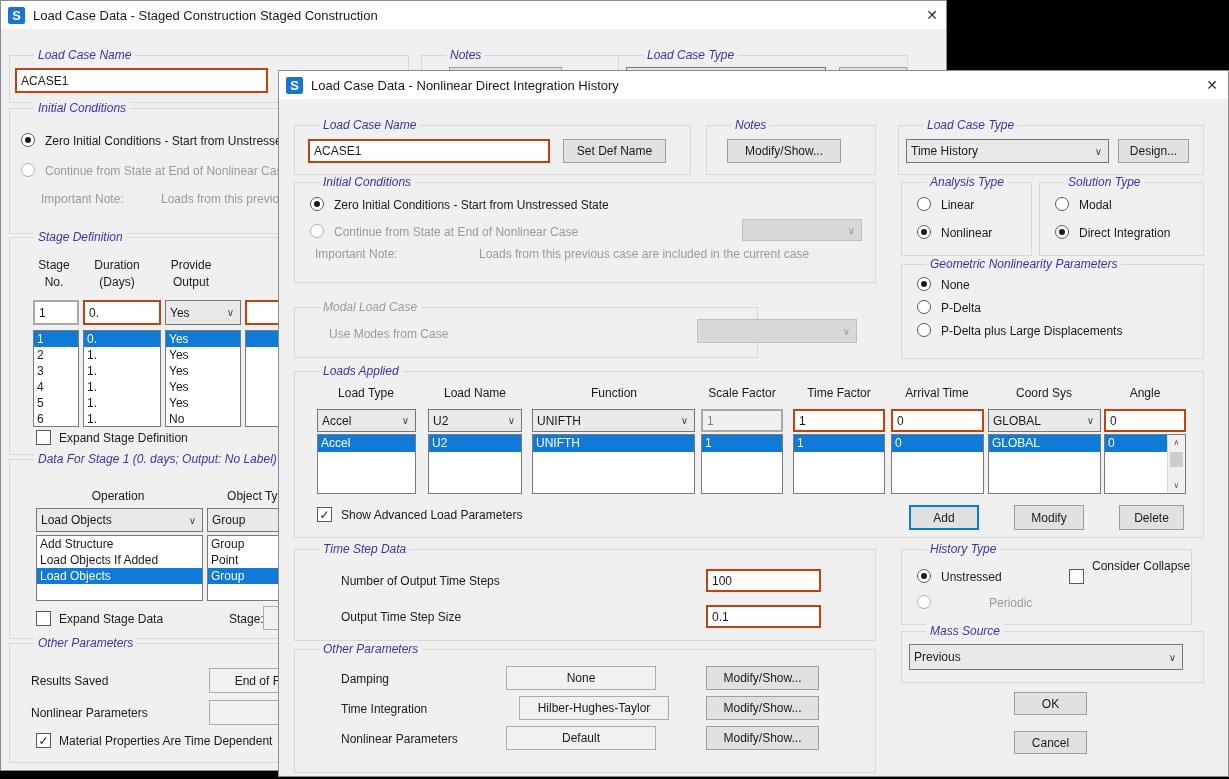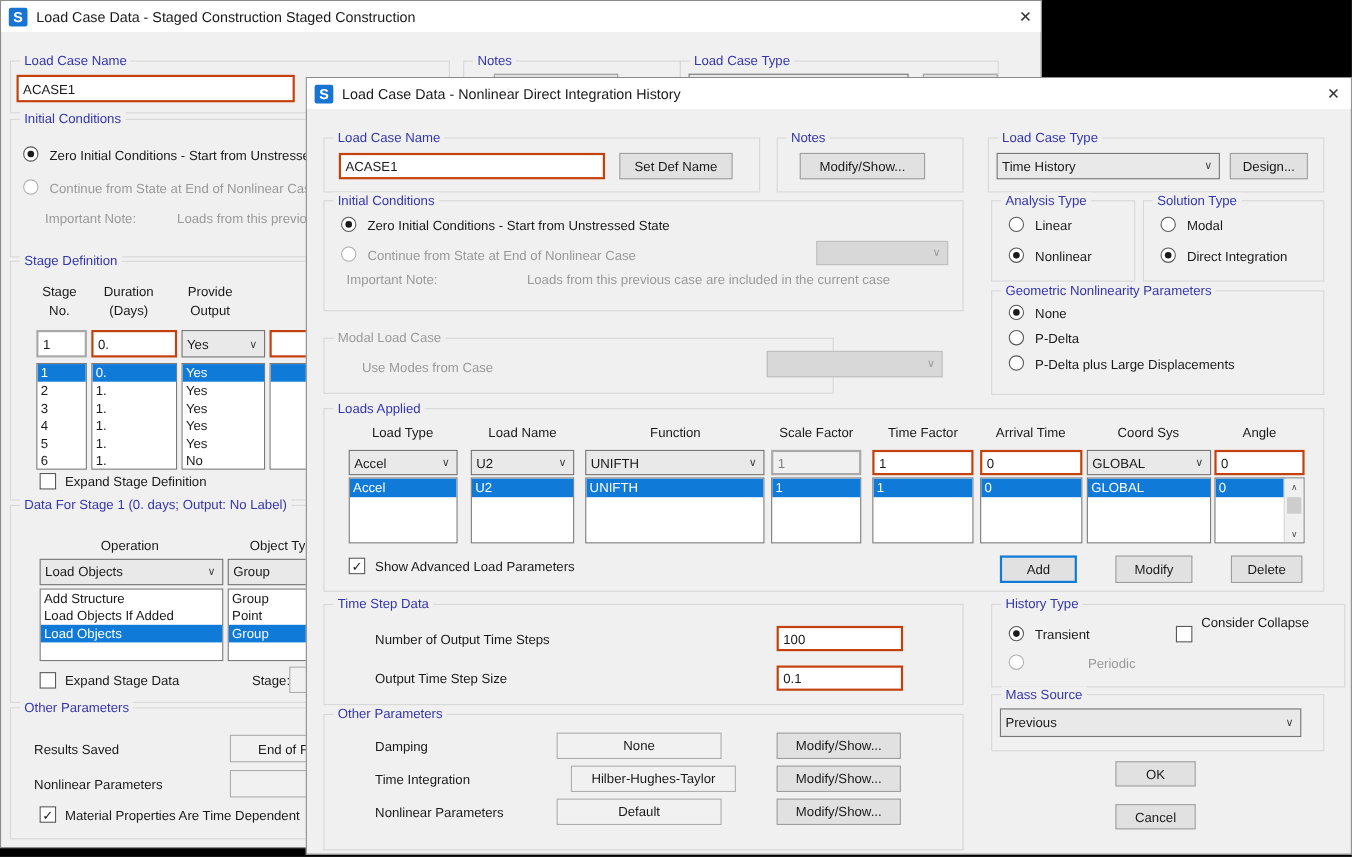--- a/index.html
+++ b/index.html
@@ -5,21 +5,21 @@
   html,body{margin:0;padding:0;}
   body{width:1229px;height:779px;background:#000;position:relative;overflow:hidden;
        font-family:"Liberation Sans",sans-serif;font-size:12px;color:#1a1a1a;}
   .dialog{position:absolute;background:#f0f0f0;border:1px solid #8c8c8c;box-sizing:border-box;}
   .titlebar{position:absolute;left:0;top:0;right:0;height:28px;background:#fff;display:flex;align-items:center;}
   .s-icon{width:17px;height:17px;background:#1874d2;color:#fff;font-weight:bold;font-size:13px;
           display:flex;align-items:center;justify-content:center;border-radius:2px;margin-left:7px;}
   .title-text{margin-left:8px;font-size:13px;color:#1a1a1a;white-space:nowrap;}
   .close-x{position:absolute;top:6px;font-size:14px;color:#333;cursor:default;}
   .grp{position:absolute;border:1px solid #d8d8d8;box-sizing:border-box;}
-  .grp-lbl{position:absolute;top:-8px;left:8px;background:#f0f0f0;padding:0 4px;color:#3535b0;white-space:nowrap;}
+  .grp-lbl{position:absolute;top:-8px;left:24px;background:#f0f0f0;padding:0 4px;color:#3535b0;white-space:nowrap;font-style:italic;}
   .btn{position:absolute;background:#e1e1e1;border:1px solid #9e9e9e;display:flex;align-items:center;
        justify-content:center;box-sizing:border-box;white-space:nowrap;}
   .btn.default{border:2px solid #0f7ad8;}
   .disp{position:absolute;background:#f1f1f1;border:1px solid #adadad;display:flex;align-items:center;
         justify-content:center;box-sizing:border-box;white-space:nowrap;}
   .inp{position:absolute;background:#fff;border:2px solid #c2410c;box-sizing:border-box;
        display:flex;align-items:center;padding-left:4px;white-space:nowrap;}
   .inp.dis{background:#f0f0f0;color:#808080;border-color:#a9a9a9;}
   .combo{position:absolute;background:#e9e9e9;border:1px solid #767676;box-sizing:border-box;
          display:flex;align-items:center;padding-left:4px;white-space:nowrap;}
@@ -322,25 +322,25 @@
   <span class="lbl" style="left:62px;top:601px;">Damping</span>
   <div class="disp" style="left:227px;top:595px;width:150px;height:24px;">None</div>
   <div class="btn" style="left:427px;top:595px;width:113px;height:24px;">Modify/Show...</div>
   <span class="lbl" style="left:62px;top:631px;">Time Integration</span>
   <div class="disp" style="left:240px;top:625px;width:150px;height:24px;">Hilber-Hughes-Taylor</div>
   <div class="btn" style="left:427px;top:625px;width:113px;height:24px;">Modify/Show...</div>
   <span class="lbl" style="left:62px;top:661px;">Nonlinear Parameters</span>
   <div class="disp" style="left:227px;top:655px;width:150px;height:24px;">Default</div>
   <div class="btn" style="left:427px;top:655px;width:113px;height:24px;">Modify/Show...</div>
 
-  <div class="grp" style="left:622px;top:478px;width:322px;height:76px;">
+  <div class="grp" style="left:622px;top:478px;width:291px;height:76px;">
     <span class="grp-lbl">History Type</span>
   </div>
   <span class="radio on" style="left:638px;top:498px;"></span>
-  <span class="lbl" style="left:662px;top:499px;">Transient</span>
+  <span class="lbl" style="left:662px;top:499px;">Unstressed</span>
   <span class="chk" style="left:790px;top:498px;"></span>
   <span class="lbl" style="left:813px;top:488px;">Consider Collapse</span>
   <span class="radio dis" style="left:638px;top:524px;"></span>
   <span class="lbl gray" style="left:662px;top:525px;margin-left:48px;">Periodic</span>
 
   <div class="grp" style="left:622px;top:560px;width:303px;height:52px;">
     <span class="grp-lbl">Mass Source</span>
   </div>
   <div class="combo" style="left:630px;top:573px;width:274px;height:26px;">
     <span>Previous</span>

